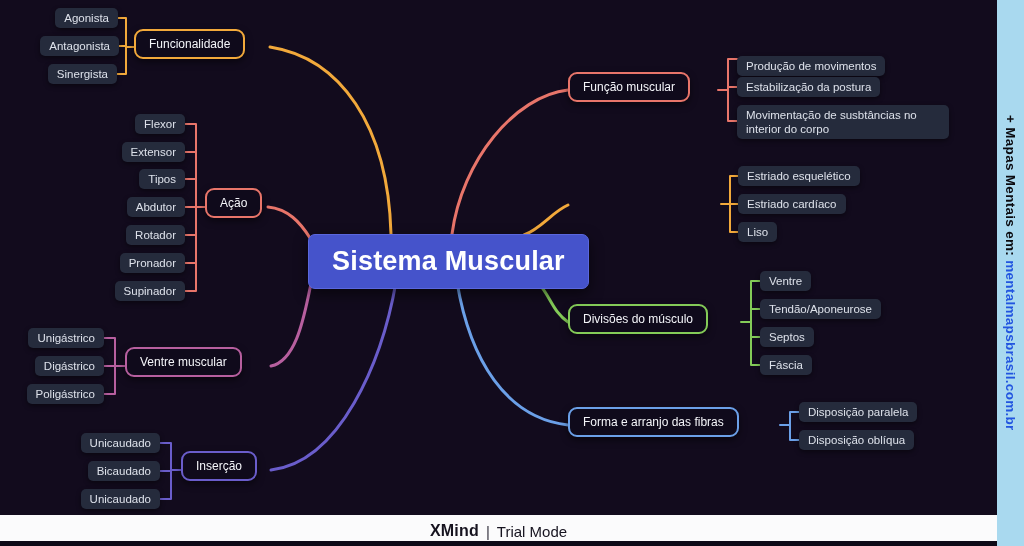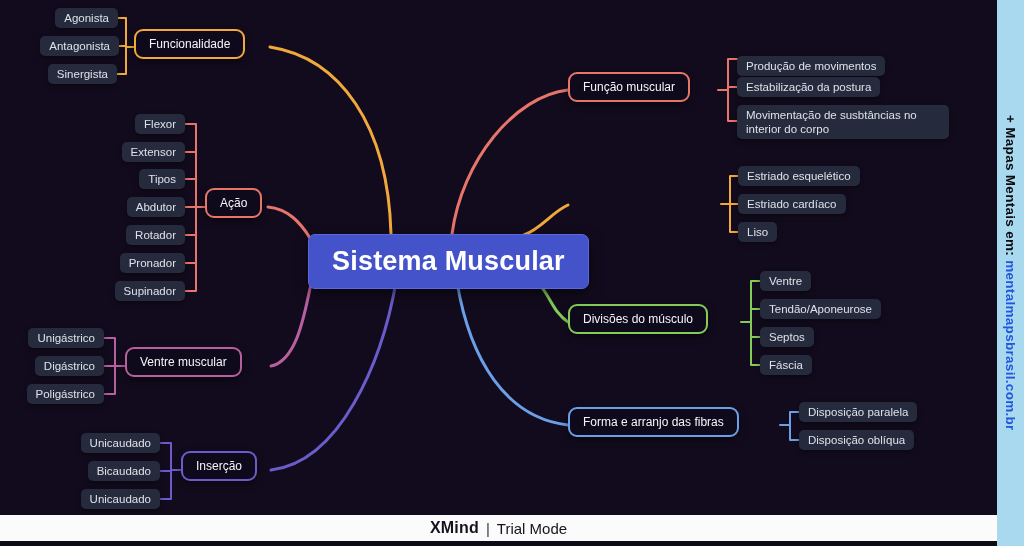--- a/index.html
+++ b/index.html
@@ -47,21 +47,21 @@
     font-weight:700;
     padding:11px 23px;
     border:1px solid #5a67dd;
     border-radius:7px;
     box-shadow:0 5px 14px rgba(0,0,0,.55);
     letter-spacing:.2px;
     z-index:5;
   }
 
   .footer {
-    position:absolute; left:0; top:515px; width:997px; height:26px;
+    position:absolute; left:0; top:515px; width:997px; height:32px;
     background:#fbfbfc;
     display:flex; align-items:center; justify-content:center;
     gap:7px; z-index:6;
   }
   .footer .app { font-size:16px; font-weight:700; color:#16131f; letter-spacing:.2px; }
   .footer .sep { font-size:15px; color:#3a3744; font-weight:300; }
   .footer .mode { font-size:15px; color:#16131f; }
   .footer-strip {
     position:absolute; left:0; top:541px; width:997px; height:5px;
     background:#0d0a17; z-index:6;

